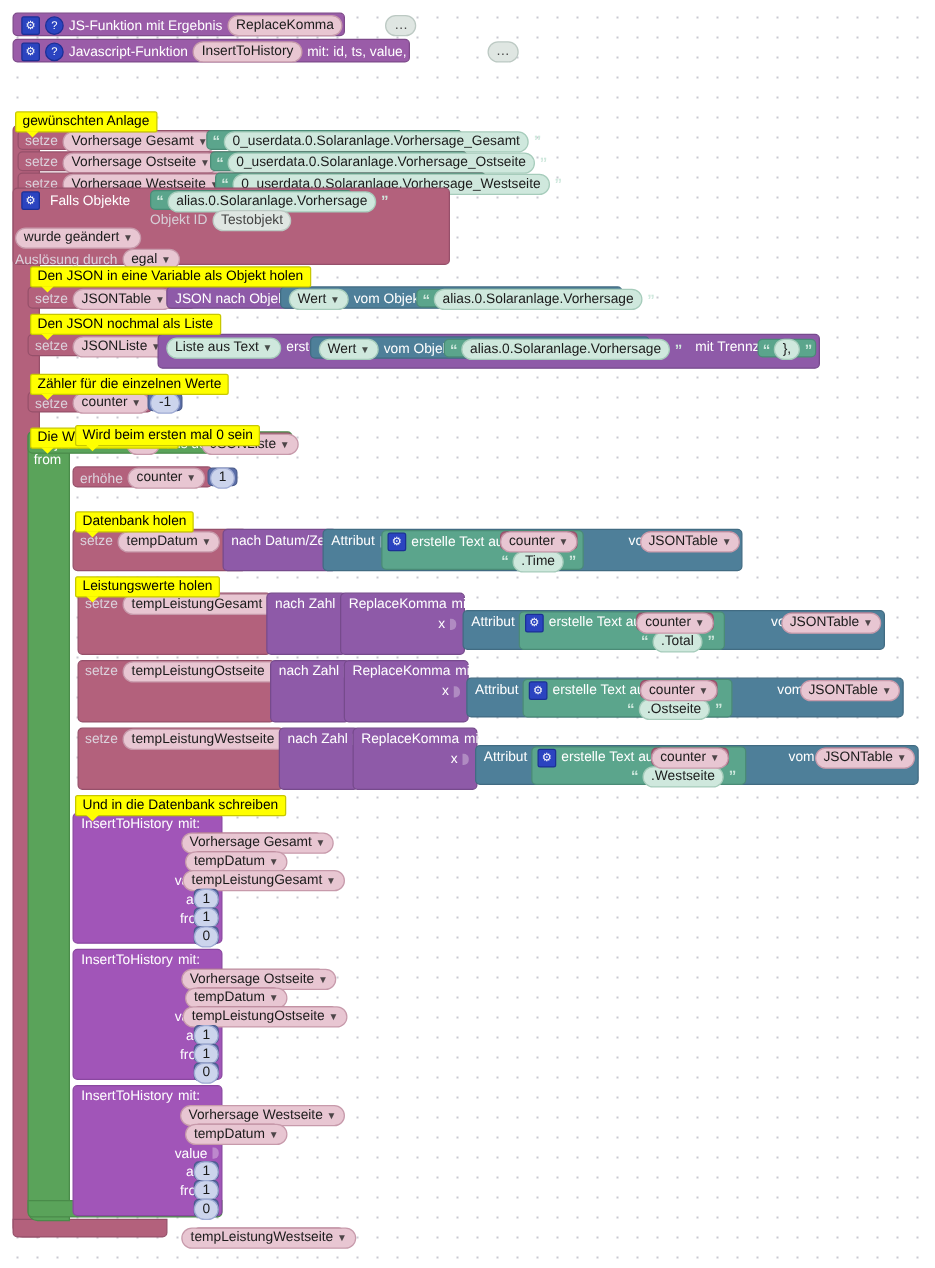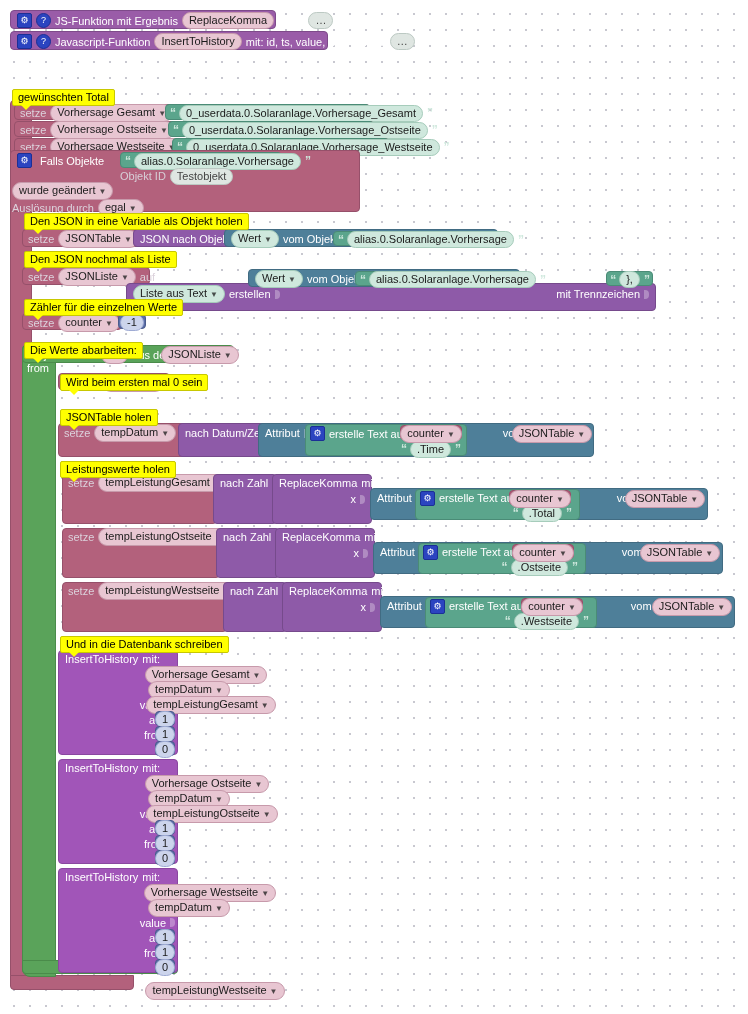--- a/index.html
+++ b/index.html
@@ -103,21 +103,21 @@
       <span class="lbl">Javascript-Funktion</span>
       <span class="pill pill-var">InsertToHistory</span>
       <span class="lbl">mit: id, ts, value, ack, from, q</span>
       <span class="pill pill-dis">…</span>
     </div>
   </div>
 
   <div class="blk c-trigger" style="left:10px;top:100px;width:22px;height:890px;border-radius:4px 0 0 8px;"></div>
   <div class="blk c-trigger" style="left:10px;top:975px;width:124px;height:15px;border-radius:0 0 4px 4px;"></div>
 
-  <div class="comment" style="left:12px;top:89px;">gewünschten Total</div>
+  <div class="comment" style="left:12px;top:89px;">gewünschten Anlage</div>
 
   <div class="blk c-var" style="left:14px;top:104px;width:356px;height:16px;padding:0 5px;">
     <div class="row" style="height:16px;">
       <span class="lbl-d">setze</span>
       <span class="pill pill-var"><span>Vorhersage Gesamt</span><span class="caret">▼</span></span>
       <span class="lbl-d">auf</span>
       <span class="plug"></span>
     </div>
   </div>
   <div class="blk c-text" style="left:165px;top:104px;width:205px;height:16px;padding:0 4px;">
@@ -225,21 +225,21 @@
   <div class="comment" style="left:24px;top:251px;">Den JSON nochmal als Liste</div>
 
   <div class="blk c-var" style="left:22px;top:267px;width:128px;height:18px;padding:0 5px;">
     <div class="row" style="height:18px;">
       <span class="lbl-d">setze</span>
       <span class="pill pill-var"><span>JSONListe</span><span class="caret">▼</span></span>
       <span class="lbl-d">auf</span>
       <span class="plug"></span>
     </div>
   </div>
-  <div class="blk c-conv" style="left:126px;top:267px;width:530px;height:28px;padding:0 6px;margin-top:16px;">
+  <div class="blk c-conv" style="left:126px;top:267px;width:530px;height:28px;padding:0 6px;">
     <div class="row" style="height:20px;">
       <span class="pill pill-txt"><span>Liste aus Text</span><span class="caret">▼</span></span>
       <span class="lbl">erstellen</span>
       <span class="plug"></span>
       <span style="display:inline-block;width:276px;"></span>
       <span class="lbl">mit Trennzeichen</span>
       <span class="plug"></span>
     </div>
   </div>
   <div class="blk c-obj" style="left:248px;top:269px;width:272px;height:18px;padding:0 6px;">
@@ -296,37 +296,37 @@
     <div class="row" style="height:16px;justify-content:center;">
       <span class="pill pill-var"><span>JSONListe</span><span class="caret">▼</span></span>
     </div>
   </div>
   <div class="blk" style="left:22px;top:360px;width:40px;height:16px;background:transparent;border:none;">
     <div class="row" style="height:16px;padding-left:5px;">
       <span class="lbl">from</span>
     </div>
   </div>
 
-  <div class="comment" style="left:60px;top:374px;">Wird beim ersten mal 0 sein</div>
+  <div class="comment" style="left:60px;top:340px;">Wird beim ersten mal 0 sein</div>
   <div class="blk c-var" style="left:58px;top:373px;width:112px;height:17px;padding:0 5px;">
     <div class="row" style="height:17px;">
       <span class="lbl-d">erhöhe</span>
       <span class="pill pill-var"><span>counter</span><span class="caret">▼</span></span>
       <span class="lbl-d">um</span>
       <span class="plug"></span>
     </div>
   </div>
   <div class="blk c-num" style="left:166px;top:374px;width:24px;height:15px;padding:0 3px;">
     <div class="row" style="height:15px;justify-content:center;">
       <span class="pill pill-num">1</span>
     </div>
   </div>
 
 
-  <div class="comment" style="left:60px;top:409px;">JSONTable holen</div>
+  <div class="comment" style="left:60px;top:409px;">Datenbank holen</div>
 
   <div class="blk c-var" style="left:58px;top:423px;width:140px;height:34px;padding:0 5px;">
     <div class="row" style="height:18px;">
       <span class="lbl-d">setze</span>
       <span class="pill pill-var"><span>tempDatum</span><span class="caret">▼</span></span>
       <span class="lbl-d">auf</span>
       <span class="plug"></span>
     </div>
   </div>
   <div class="blk c-conv" style="left:178px;top:423px;width:92px;height:34px;padding:0 6px;">

